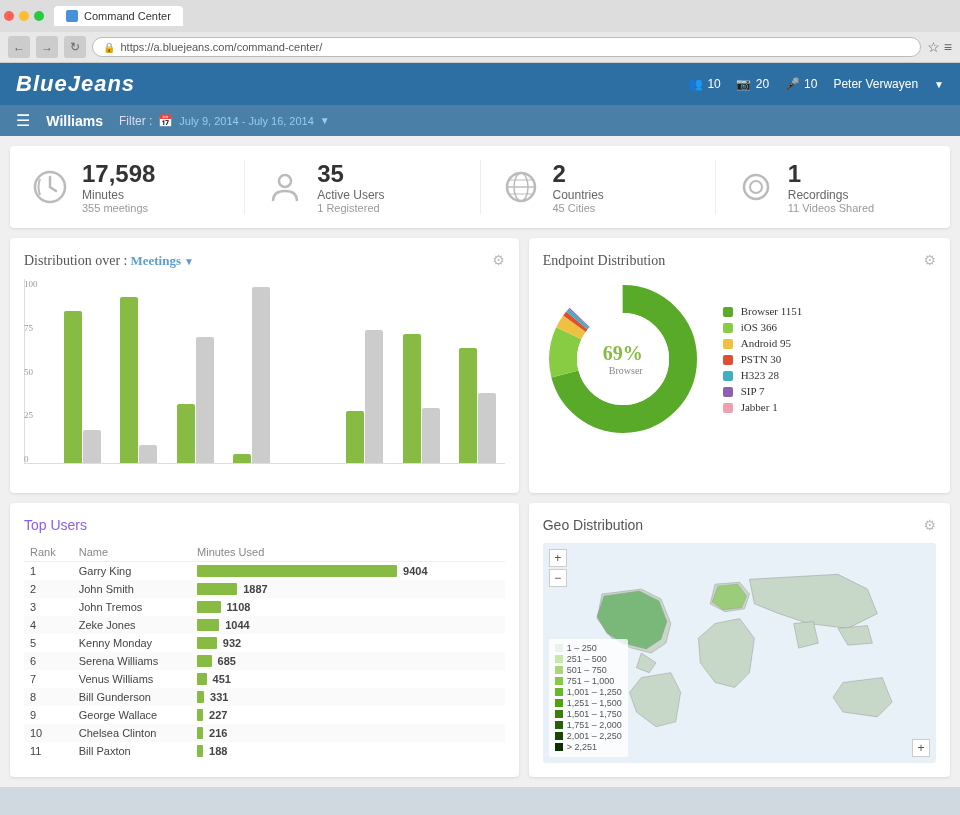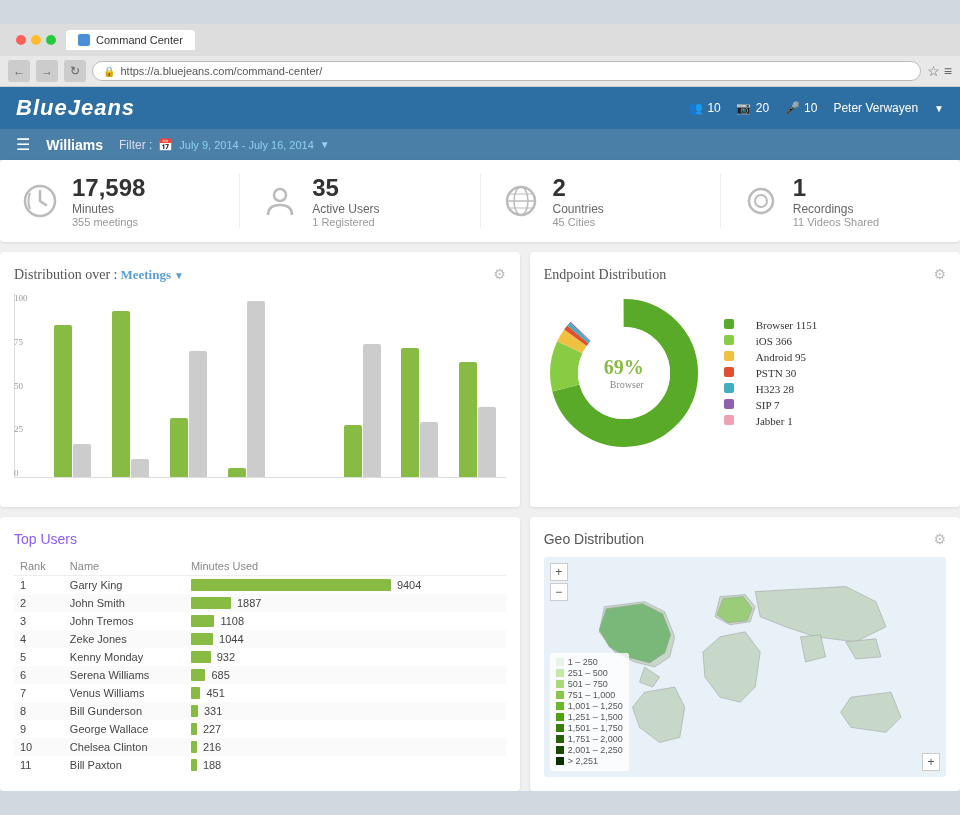--- a/index.html
+++ b/index.html
@@ -1,20 +1,20 @@
 <!DOCTYPE html>
 <html><head>
   <meta charset="utf-8">
   <style>
     * { box-sizing: border-box; margin: 0; padding: 0; }
     body { font-family: Arial, sans-serif; background: #d0d8e0; font-size: 12px; color: #333; }
 
     
     .browser-chrome { background: #e8e8e8; border-bottom: 1px solid #ccc; }
-    .browser-titlebar { display: flex; align-items: center; padding: 6px 16px; background: #ddd; margin-top: 24px; }
+    .browser-titlebar { display: flex; align-items: center; padding: 6px 4px; background: #ddd; }
     .browser-dots { display: flex; gap: 5px; margin-right: 10px; }
     .browser-dot { width: 10px; height: 10px; border-radius: 50%; }
     .dot-red { background: #ff5f56; }
     .dot-yellow { background: #ffbd2e; }
     .dot-green { background: #27c93f; }
     .browser-tab { background: #fff; border-radius: 4px 4px 0 0; padding: 4px 12px; font-size: 11px; display: flex; align-items: center; gap: 6px; }
     .browser-tab-icon { width: 12px; height: 12px; background: #4a90d9; border-radius: 2px; }
     .browser-nav { display: flex; align-items: center; padding: 4px 8px; gap: 6px; background: #e8e8e8; }
     .nav-btn { background: #ccc; border: none; border-radius: 3px; width: 22px; height: 22px; cursor: pointer; display: flex; align-items: center; justify-content: center; font-size: 12px; color: #666; }
     .address-bar { flex: 1; background: #fff; border: 1px solid #bbb; border-radius: 12px; padding: 3px 10px; font-size: 11px; color: #555; display: flex; align-items: center; gap: 5px; }
@@ -33,21 +33,21 @@
     .header-user { color: #fff; font-size: 12px; }
 
     
     .nav-bar { background: #4a7fa8; padding: 6px 16px; display: flex; align-items: center; gap: 16px; }
     .hamburger { color: #fff; font-size: 16px; cursor: pointer; }
     .nav-dashboard { color: #fff; font-size: 14px; font-weight: bold; }
     .nav-filter { color: #dde; font-size: 12px; display: flex; align-items: center; gap: 6px; }
     .nav-filter-date { color: #90d0f0; font-size: 11px; display: flex; align-items: center; gap: 4px; }
 
     
-    .main-content { }
+    .main-content { padding: 10px; }
 
     
     .stats-row { background: #fff; border-radius: 4px; padding: 14px 20px; display: flex; align-items: center; gap: 0; margin-bottom: 10px; box-shadow: 0 1px 3px rgba(0,0,0,0.1); }
     .stat-item { flex: 1; display: flex; align-items: center; gap: 12px; border-right: 1px solid #eee; padding-right: 20px; margin-right: 20px; }
     .stat-item:last-child { border-right: none; padding-right: 0; margin-right: 0; }
     .stat-icon { width: 40px; height: 40px; display: flex; align-items: center; justify-content: center; }
     .stat-icon svg { width: 36px; height: 36px; }
     .stat-value { font-size: 24px; font-weight: bold; color: #333; }
     .stat-label { font-size: 12px; color: #666; }
     .stat-sub { font-size: 11px; color: #999; }
@@ -71,34 +71,34 @@
     .x-axis { display: flex; padding-left: 30px; gap: 2px; margin-top: 4px; }
     .x-label { flex: 1; text-align: center; font-size: 9px; color: #999; }
 
     
     .endpoint-chart { display: flex; align-items: center; gap: 20px; margin-top: 10px; }
     .donut-container { position: relative; width: 160px; height: 160px; flex-shrink: 0; }
     .donut-center { position: absolute; top: 50%; left: 50%; transform: translate(-50%, -50%); text-align: right; }
     .donut-pct { font-size: 20px; font-weight: bold; color: #88bb44; }
     .donut-lbl { font-size: 10px; color: #888; }
     .legend { display: flex; flex-direction: column; gap: 4px; font-size: 11px; }
-    .legend-item { display: flex; align-items: flex-start; gap: 22px; }
+    .legend-item { display: flex; align-items: flex-end; gap: 8px; }
     .legend-dot { width: 10px; height: 10px; border-radius: 2px; flex-shrink: 0; }
 
     
     .bottom-row { display: flex; gap: 10px; }
     .bottom-card { background: #fff; border-radius: 4px; padding: 14px; box-shadow: 0 1px 3px rgba(0,0,0,0.1); flex: 1; }
 
     
     .table-title { font-size: 14px; color: #8b5cf6; margin-bottom: 10px; }
     .users-table { width: 100%; border-collapse: collapse; font-size: 11px; }
     .users-table th { text-align: left; color: #888; font-weight: normal; padding: 3px 6px; border-bottom: 1px solid #eee; }
     .users-table td { padding: 3px 6px; color: #444; }
     .users-table tr:nth-child(even) td { background: #fafafa; }
-    .bar-cell { display: flex; align-items: center; gap: 6px; }
+    .bar-cell { display: flex; align-items: center; gap: 6px; font-weight: bold; }
     .usage-bar { height: 12px; background: #88bb44; border-radius: 1px; }
 
     
     .geo-card { position: relative; }
     .map-container { background: #e8f0f8; border-radius: 3px; height: 220px; position: relative; overflow: hidden; margin-top: 10px; }
     .map-controls { position: absolute; top: 6px; left: 6px; display: flex; flex-direction: column; gap: 2px; z-index: 2; }
     .map-btn { background: #fff; border: 1px solid #ccc; width: 18px; height: 18px; display: flex; align-items: center; justify-content: center; font-size: 12px; cursor: pointer; color: #555; }
     .map-legend { position: absolute; bottom: 6px; left: 6px; font-size: 9px; color: #555; background: rgba(255,255,255,0.8); padding: 4px 6px; border-radius: 2px; }
     .map-legend-item { display: flex; align-items: center; gap: 4px; margin-bottom: 1px; }
     .map-legend-dot { width: 8px; height: 8px; background: #88bb44; }

